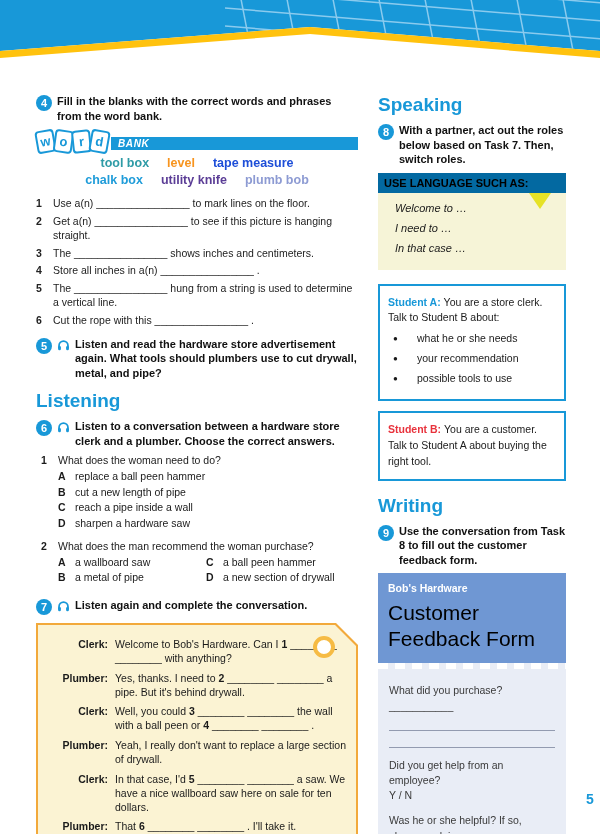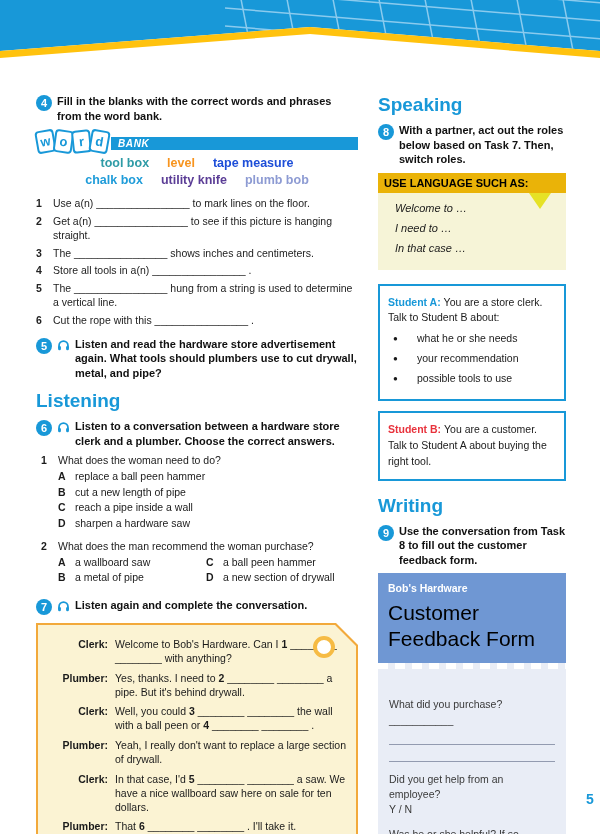--- a/index.html
+++ b/index.html
@@ -59,21 +59,21 @@
              background:#FBF3D3;padding:13px 10px 13px 8px;position:relative;}
   .tag-hole{position:absolute;top:11px;right:21px;width:14px;height:14px;border-radius:50%;
             background:#fff;border:4px solid #F6BB44;}
   .conv{display:grid;grid-template-columns:62px 1fr;column-gap:7px;row-gap:6px;
         font-size:10.5px;line-height:1.32;}
   .cv-label{font-weight:bold;text-align:right;}
   .cv-num{font-weight:bold;}
 
   
   .ul-box{background:#F6F4D7;margin:4px 0 14px;}
-  .ul-head{background:#eab308;font-weight:bold;font-size:11px;padding:4px 6px;color:#000;position:relative;}
+  .ul-head{background:#0369a1;font-weight:bold;font-size:11px;padding:4px 6px;color:#000;position:relative;}
   .ul-tri{position:absolute;right:15px;top:100%;width:0;height:0;
           border-left:11px solid transparent;border-right:11px solid transparent;
           border-top:16px solid #E6E226;}
   .ul-phrases{padding:9px 6px 8px 17px;}
   .ul-phrase{font-style:italic;font-size:11px;margin-bottom:8px;}
 
   
   .student-box{border:2px solid #1898D8;background:#fff;padding:9px 8px;
                margin-bottom:10px;font-size:10.5px;line-height:1.5;}
   .student-label{font-weight:bold;}
@@ -85,21 +85,21 @@
   
   .form{margin-top:4px;}
   .form-header{background:#6F97D3;padding:9px 10px 12px;}
   .form-brand{color:#fff;font-weight:bold;font-size:10.5px;margin-bottom:6px;}
   .form-title{color:#000000;font-size:21px;line-height:1.22;font-weight:400;}
   .form-scallop{height:6px;background:repeating-linear-gradient(90deg,#fff 0 10px,#E9EDF6 10px 17px);
                 background-color:#E9EDF6;}
   .form-body{background:#E9EDF6;padding:12px 11px 14px;font-size:10.5px;color:#3a3a3a;line-height:1.45;}
   .fline{height:16px;border-bottom:1.5px solid #939BB0;}
   .fq{margin-top:10px;}
-  .fq:first-child{margin-top:16px;}
+  .fq:first-child{margin-top:2px;}
 
   .page-number{position:absolute;left:586px;top:791px;color:#1898D8;font-weight:bold;font-size:14px;}
 </style>
 </head>
 <body>
 
 <div class="page">
 
   <svg class="hdr" viewBox="0 0 600 64">
     <defs>
@@ -156,21 +156,21 @@
         <div class="fitem">
           <span class="fnum">2</span>
           <span class="ftext">Get a(n) ________________ to see if this picture is hanging straight.</span>
         </div>
         <div class="fitem">
           <span class="fnum">3</span>
           <span class="ftext">The ________________ shows inches and centimeters.</span>
         </div>
         <div class="fitem">
           <span class="fnum">4</span>
-          <span class="ftext">Store all tools in a(n) ________________ .</span>
+          <span class="ftext">Store all inches in a(n) ________________ .</span>
         </div>
         <div class="fitem">
           <span class="fnum">5</span>
           <span class="ftext">The ________________ hung from a string is used to determine a vertical line.</span>
         </div>
         <div class="fitem">
           <span class="fnum">6</span>
           <span class="ftext">Cut the rope with this ________________ .</span>
         </div>
       </div>

